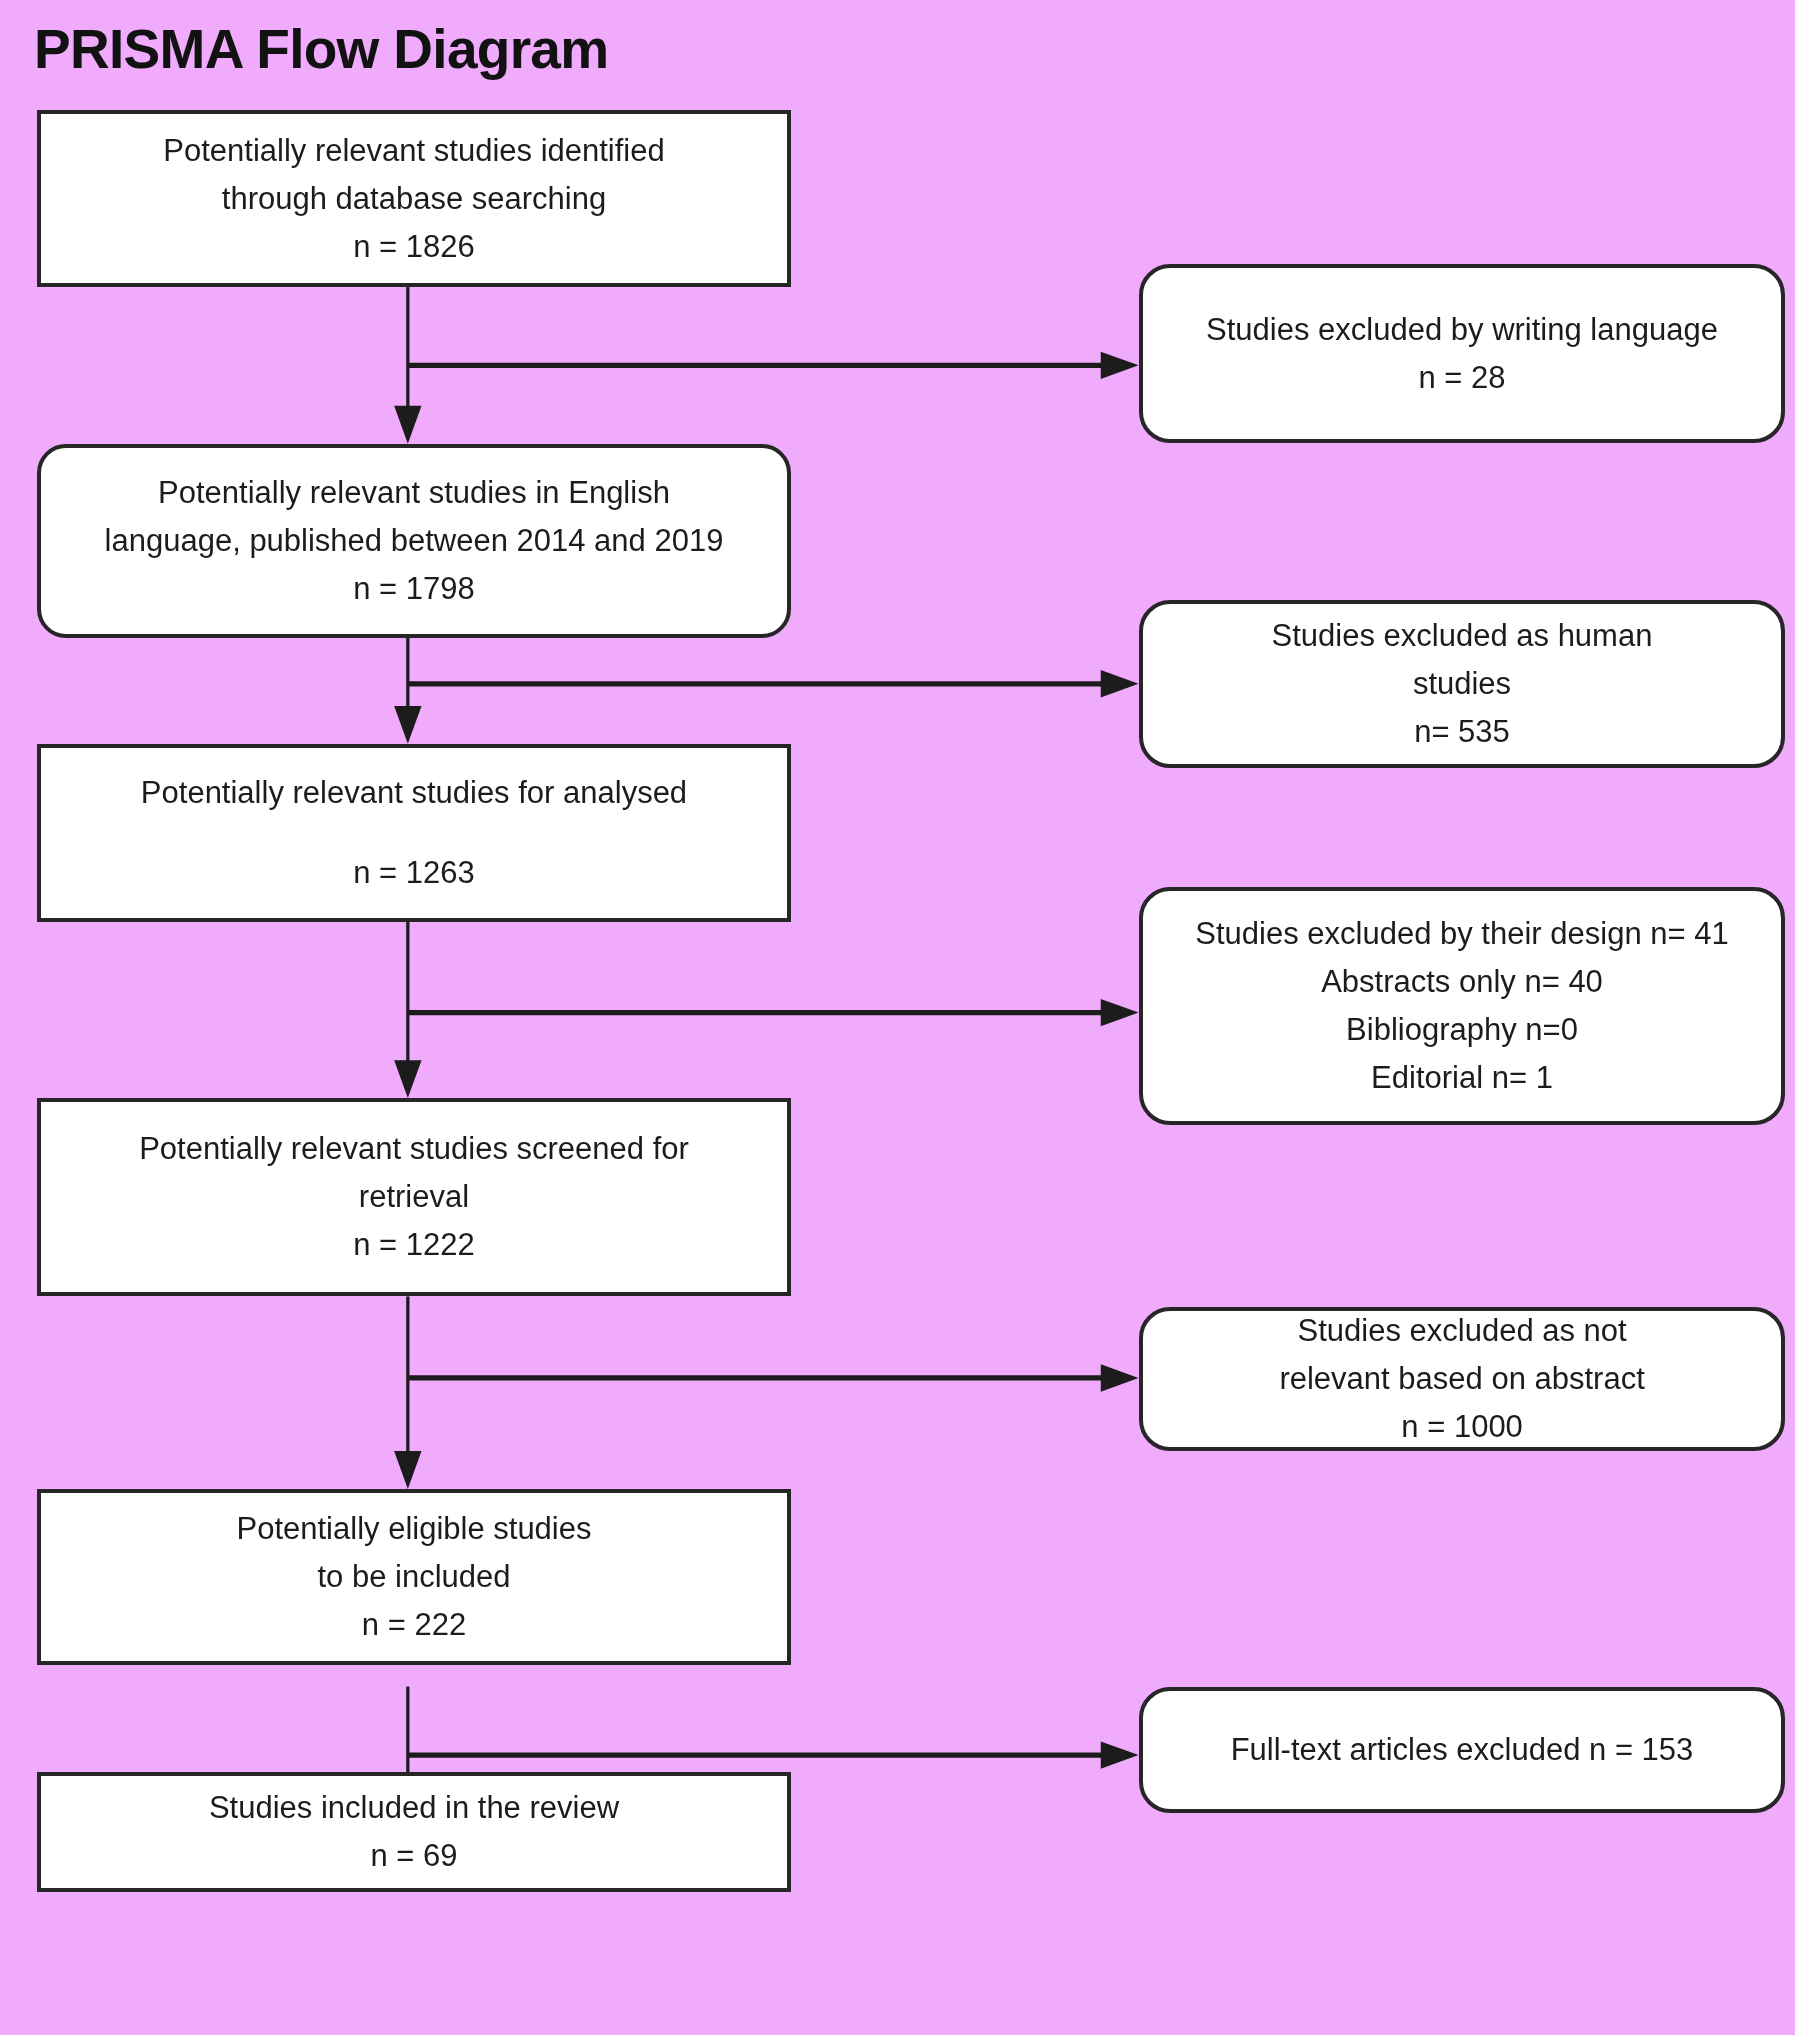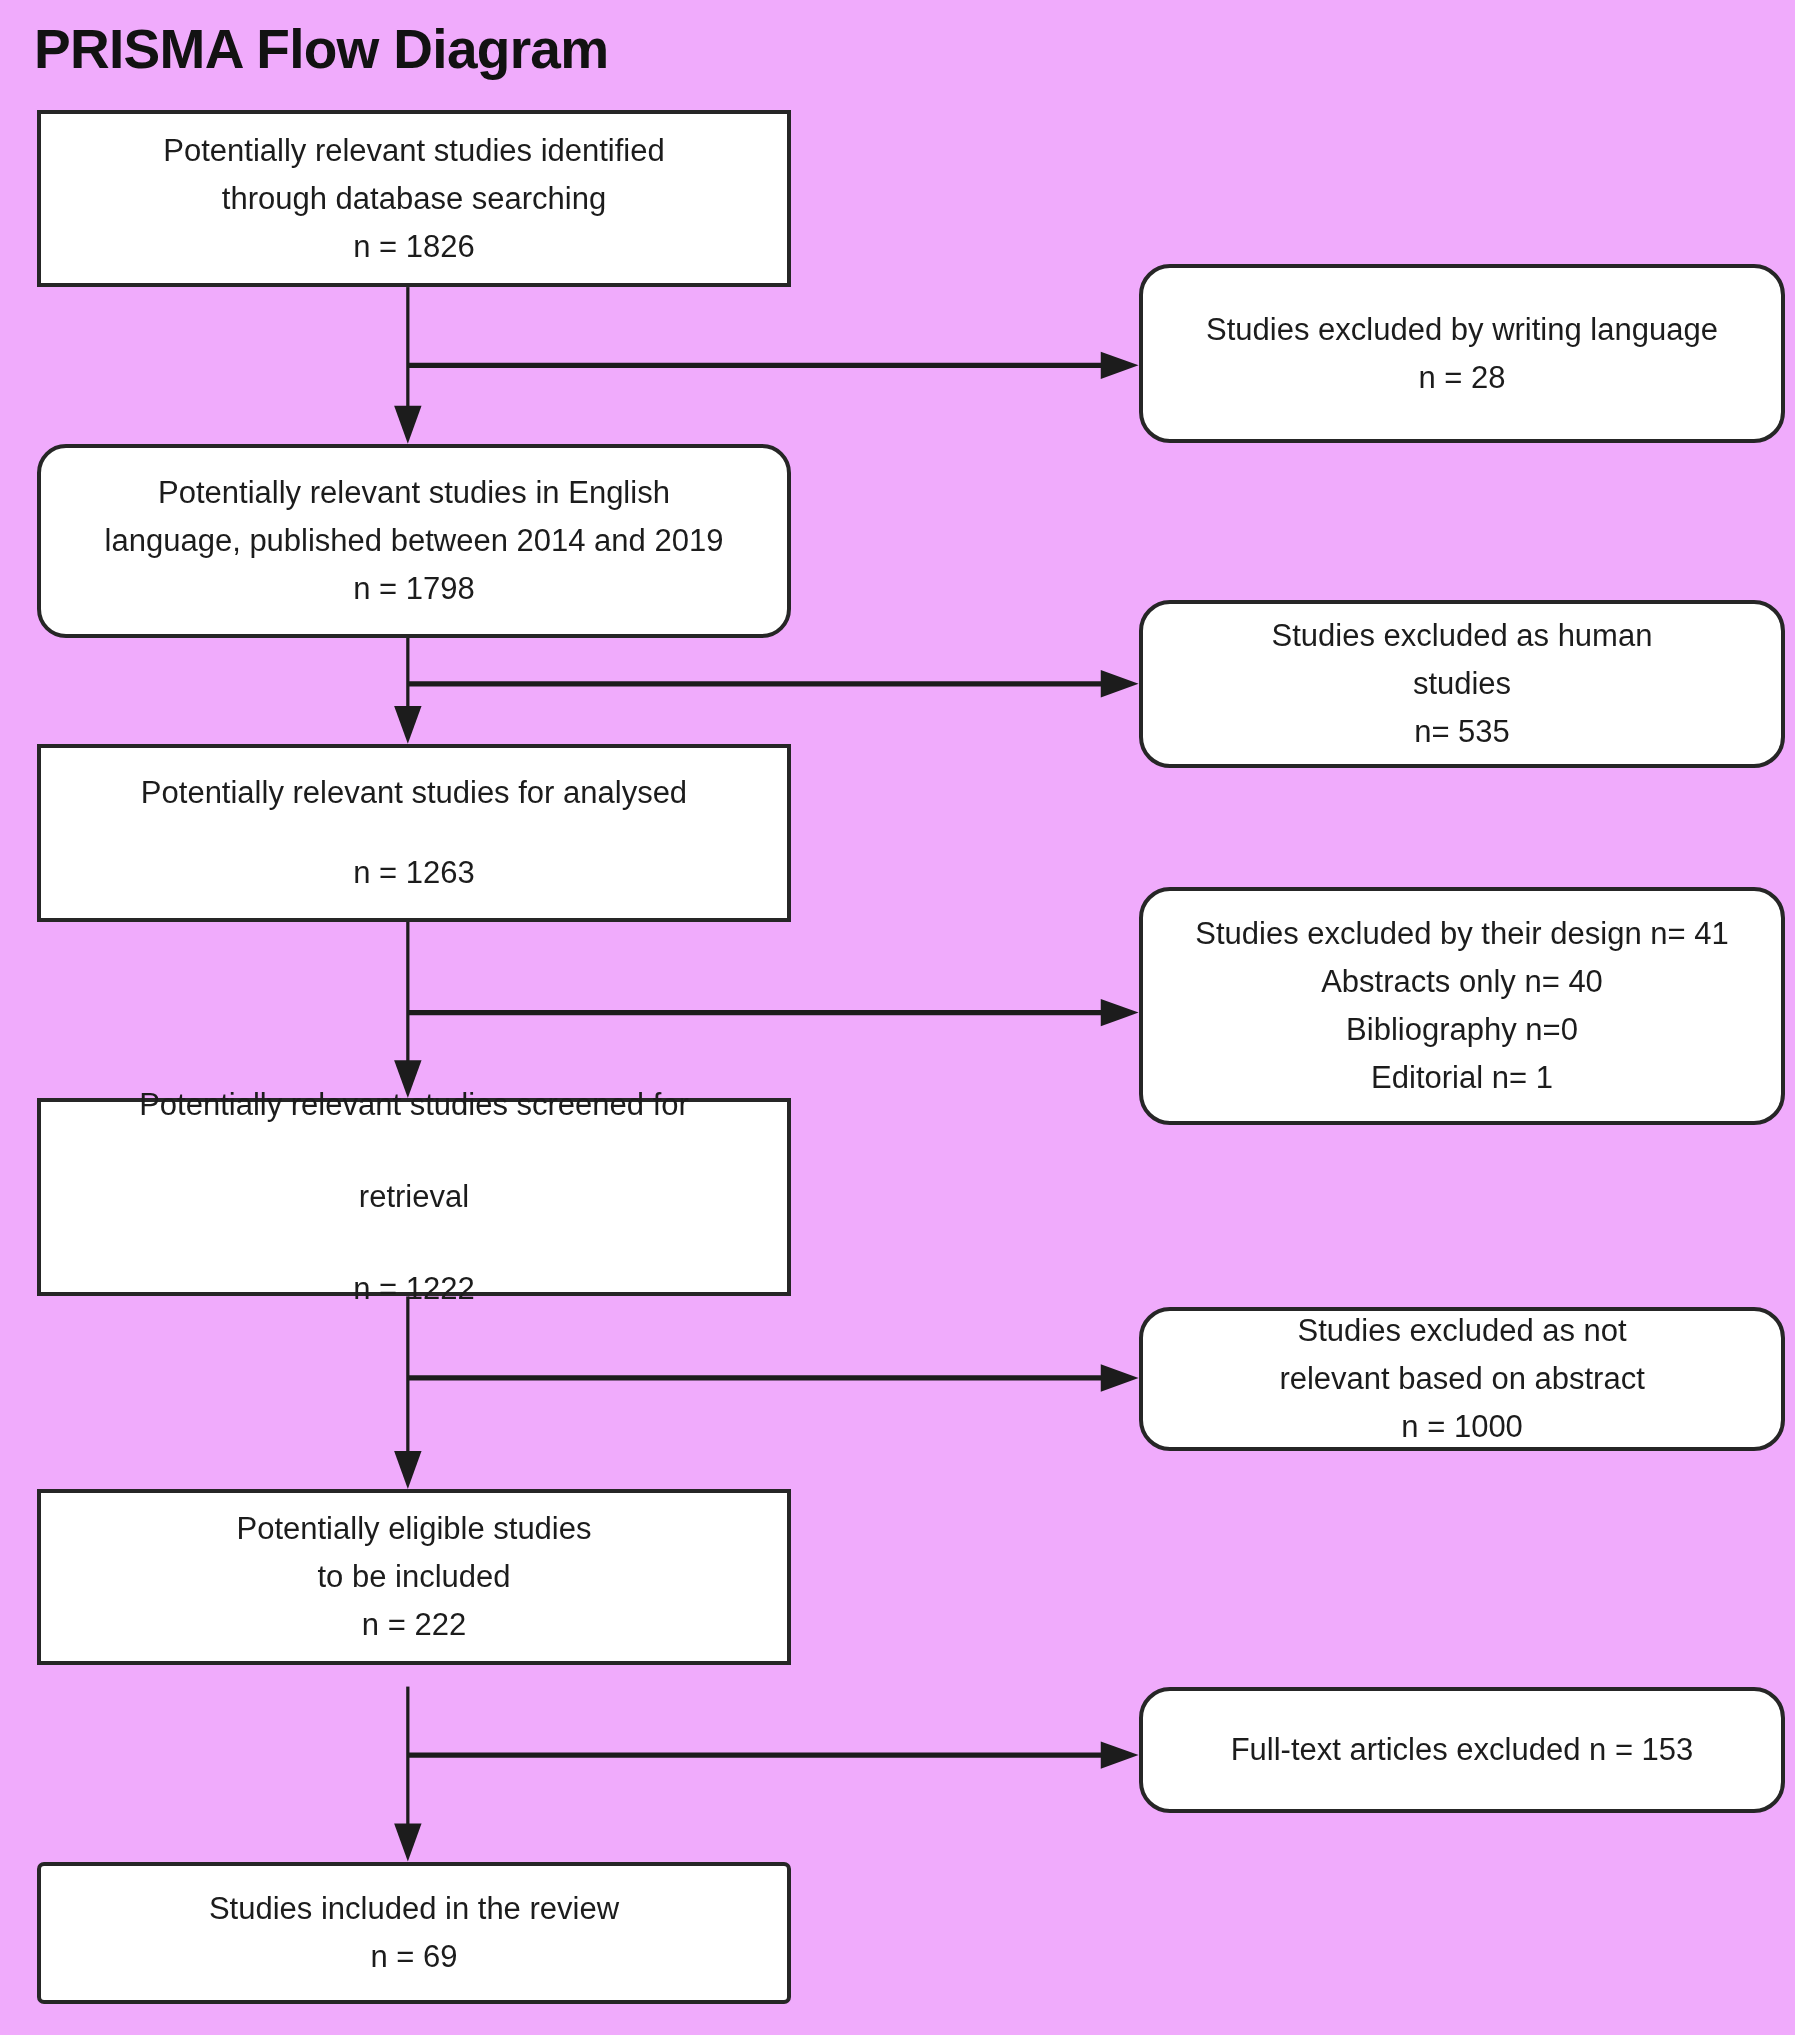--- a/index.html
+++ b/index.html
@@ -36,23 +36,23 @@
     display:block;
     font-size:31px;
     line-height:48px;
     white-space:nowrap;
   }
   
   .main-col{left:37px;width:754px;}
   .m0{top:110px;height:177px;}
   .m1{top:444px;height:194px;border-radius:29px;}
   .m2{top:744px;height:178px;gap:32px;}
-  .m3{top:1098px;height:198px;gap:44px;}
+  .m3{top:1098px;height:198px;}
   .m4{top:1489px;height:176px;}
-  .m5{top:1862px;height:142px;border-radius:7px;}
+  .m5{top:1772px;height:120px;}
   
   .excl-col{left:1139px;width:646px;border-radius:31px;}
   .x0{top:264px;height:179px;}
   .x1{top:600px;height:168px;}
   .x2{top:887px;height:238px;}
   .x3{top:1307px;height:144px;padding-left:8px;}
   .x4{top:1687px;height:126px;}
   .arrows{
     position:absolute;
     left:0;top:0;

